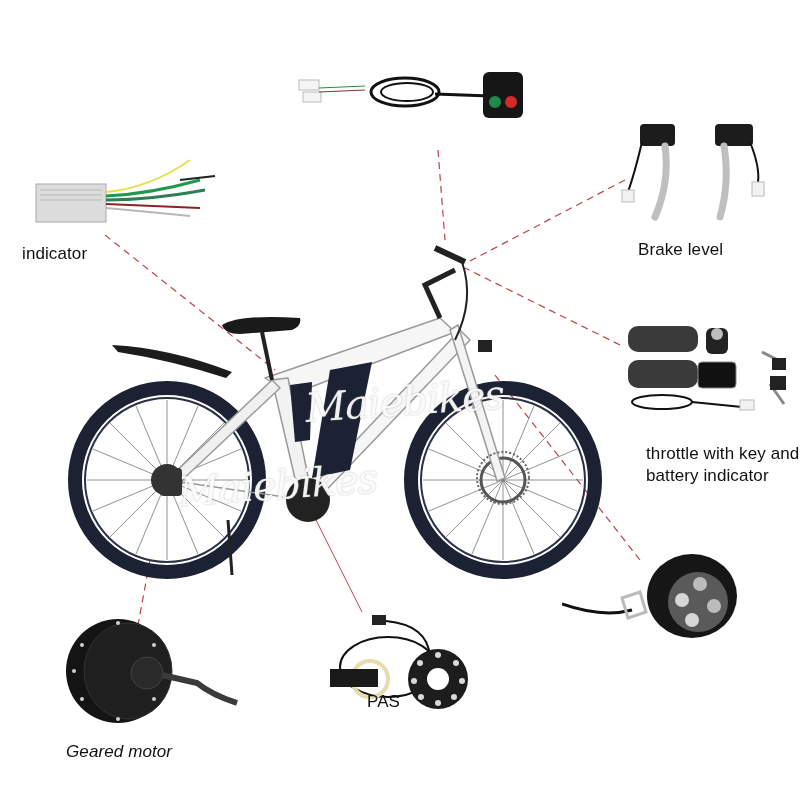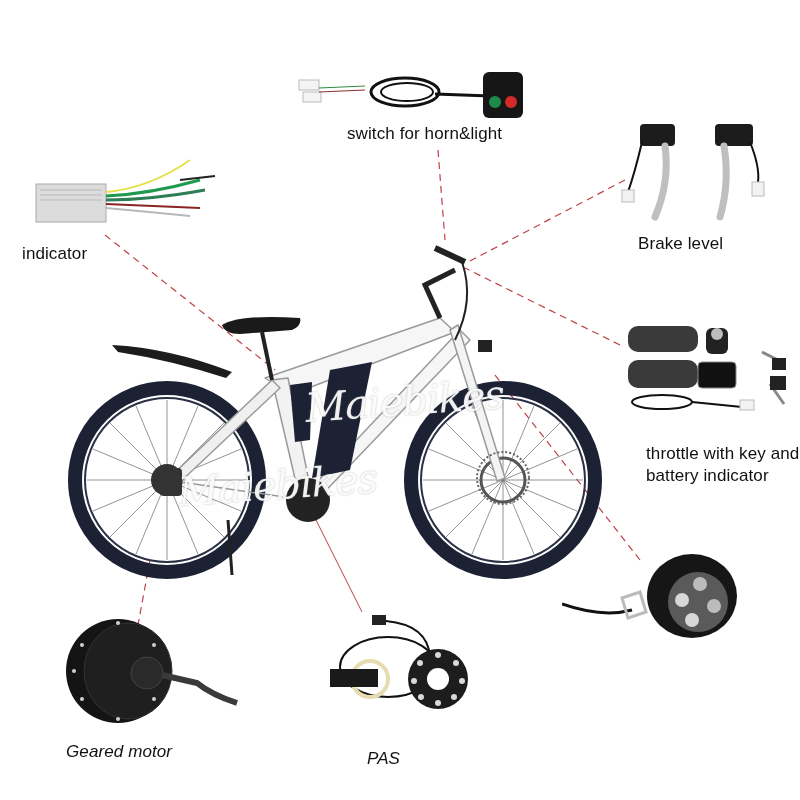--- a/index.html
+++ b/index.html
@@ -108,21 +108,20 @@
     <rect x="8" y="22" width="18" height="10" fill="#f4f4f4" stroke="#bbb"></rect>
     <path d="M24 18 L70 16" stroke="#2e8b3a" stroke-width="1"></path>
     <path d="M24 22 L70 20" stroke="#8b2e2e" stroke-width="1"></path>
     <ellipse cx="110" cy="22" rx="34" ry="14" fill="none" stroke="#111" stroke-width="3"></ellipse>
     <ellipse cx="112" cy="22" rx="26" ry="9" fill="none" stroke="#111" stroke-width="2"></ellipse>
     <path d="M140 24 L195 26" stroke="#111" stroke-width="3"></path>
     <rect x="188" y="2" width="40" height="46" rx="6" fill="#161616"></rect>
     <circle cx="200" cy="32" r="6" fill="#1e8a4a"></circle>
     <circle cx="216" cy="32" r="6" fill="#d32a2a"></circle>
   </svg>
-  <div class="label" style="left:347px; top:123px;">switch for horn&amp;light</div>
 
   <svg class="part" style="left:30px; top:150px;" width="190" height="80">
     <rect x="6" y="34" width="70" height="38" fill="#dcdcdc" stroke="#aaa"></rect>
     <g stroke="#bbb" stroke-width="1">
         <line x1="10" y1="40" x2="72" y2="40"></line>
         <line x1="10" y1="45" x2="72" y2="45"></line>
         <line x1="10" y1="50" x2="72" y2="50"></line>
       </g>
     <path d="M76 42 Q120 38 160 10" stroke="#e6e04a" stroke-width="2" fill="none"></path>
     <path d="M76 46 Q120 44 170 30" stroke="#1f9a4d" stroke-width="3" fill="none"></path>
@@ -136,21 +135,21 @@
   <svg class="part" style="left:620px; top:112px;" width="150" height="115">
     <rect x="20" y="12" width="35" height="22" rx="4" fill="#1c1c1c"></rect>
     <path d="M45 34 Q50 70 35 105" stroke="#bfbfbf" stroke-width="7" fill="none" stroke-linecap="round"></path>
     <path d="M22 30 Q15 60 8 80" stroke="#111" stroke-width="2" fill="none"></path>
     <rect x="2" y="78" width="12" height="12" fill="#f2f2f2" stroke="#bbb"></rect>
     <rect x="95" y="12" width="38" height="22" rx="4" fill="#1c1c1c"></rect>
     <path d="M104 34 Q110 70 100 105" stroke="#bfbfbf" stroke-width="7" fill="none" stroke-linecap="round"></path>
     <path d="M130 30 Q140 55 138 70" stroke="#111" stroke-width="2" fill="none"></path>
     <rect x="132" y="70" width="12" height="14" fill="#f2f2f2" stroke="#bbb"></rect>
   </svg>
-  <div class="label" style="left:638px; top:233px;">Brake level</div>
+  <div class="label" style="left:638px; top:239px;">Brake level</div>
 
   <svg class="part" style="left:622px; top:322px;" width="178" height="100">
     <rect x="6" y="4" width="70" height="26" rx="10" fill="#3a3a3a"></rect>
     <rect x="6" y="38" width="70" height="28" rx="10" fill="#3a3a3a"></rect>
     <rect x="76" y="40" width="38" height="26" rx="4" fill="#111" stroke="#888"></rect>
     <rect x="84" y="6" width="22" height="26" rx="6" fill="#222"></rect>
     <circle cx="95" cy="12" r="6" fill="#bdbdbd"></circle>
     <path d="M140 30 L160 40" stroke="#888" stroke-width="3"></path>
       <rect x="150" y="36" width="14" height="12" fill="#222"></rect>
     <path d="M148 62 L162 82" stroke="#888" stroke-width="3"></path>
@@ -201,15 +200,15 @@
       <circle cx="110" cy="48" r="3"></circle>
         <circle cx="128" cy="56" r="3"></circle>
         <circle cx="134" cy="74" r="3"></circle>
       <circle cx="126" cy="90" r="3"></circle>
         <circle cx="110" cy="96" r="3"></circle>
         <circle cx="93" cy="90" r="3"></circle>
       <circle cx="86" cy="74" r="3"></circle>
         <circle cx="92" cy="56" r="3"></circle>
     </g>
   </svg>
-  <div class="label" style="left:367px; top:748px;font-style:italic;">PAS</div>
+  <div class="label" style="left:367px; top:691px;">PAS</div>
 
 </div>
 
 </body></html>

